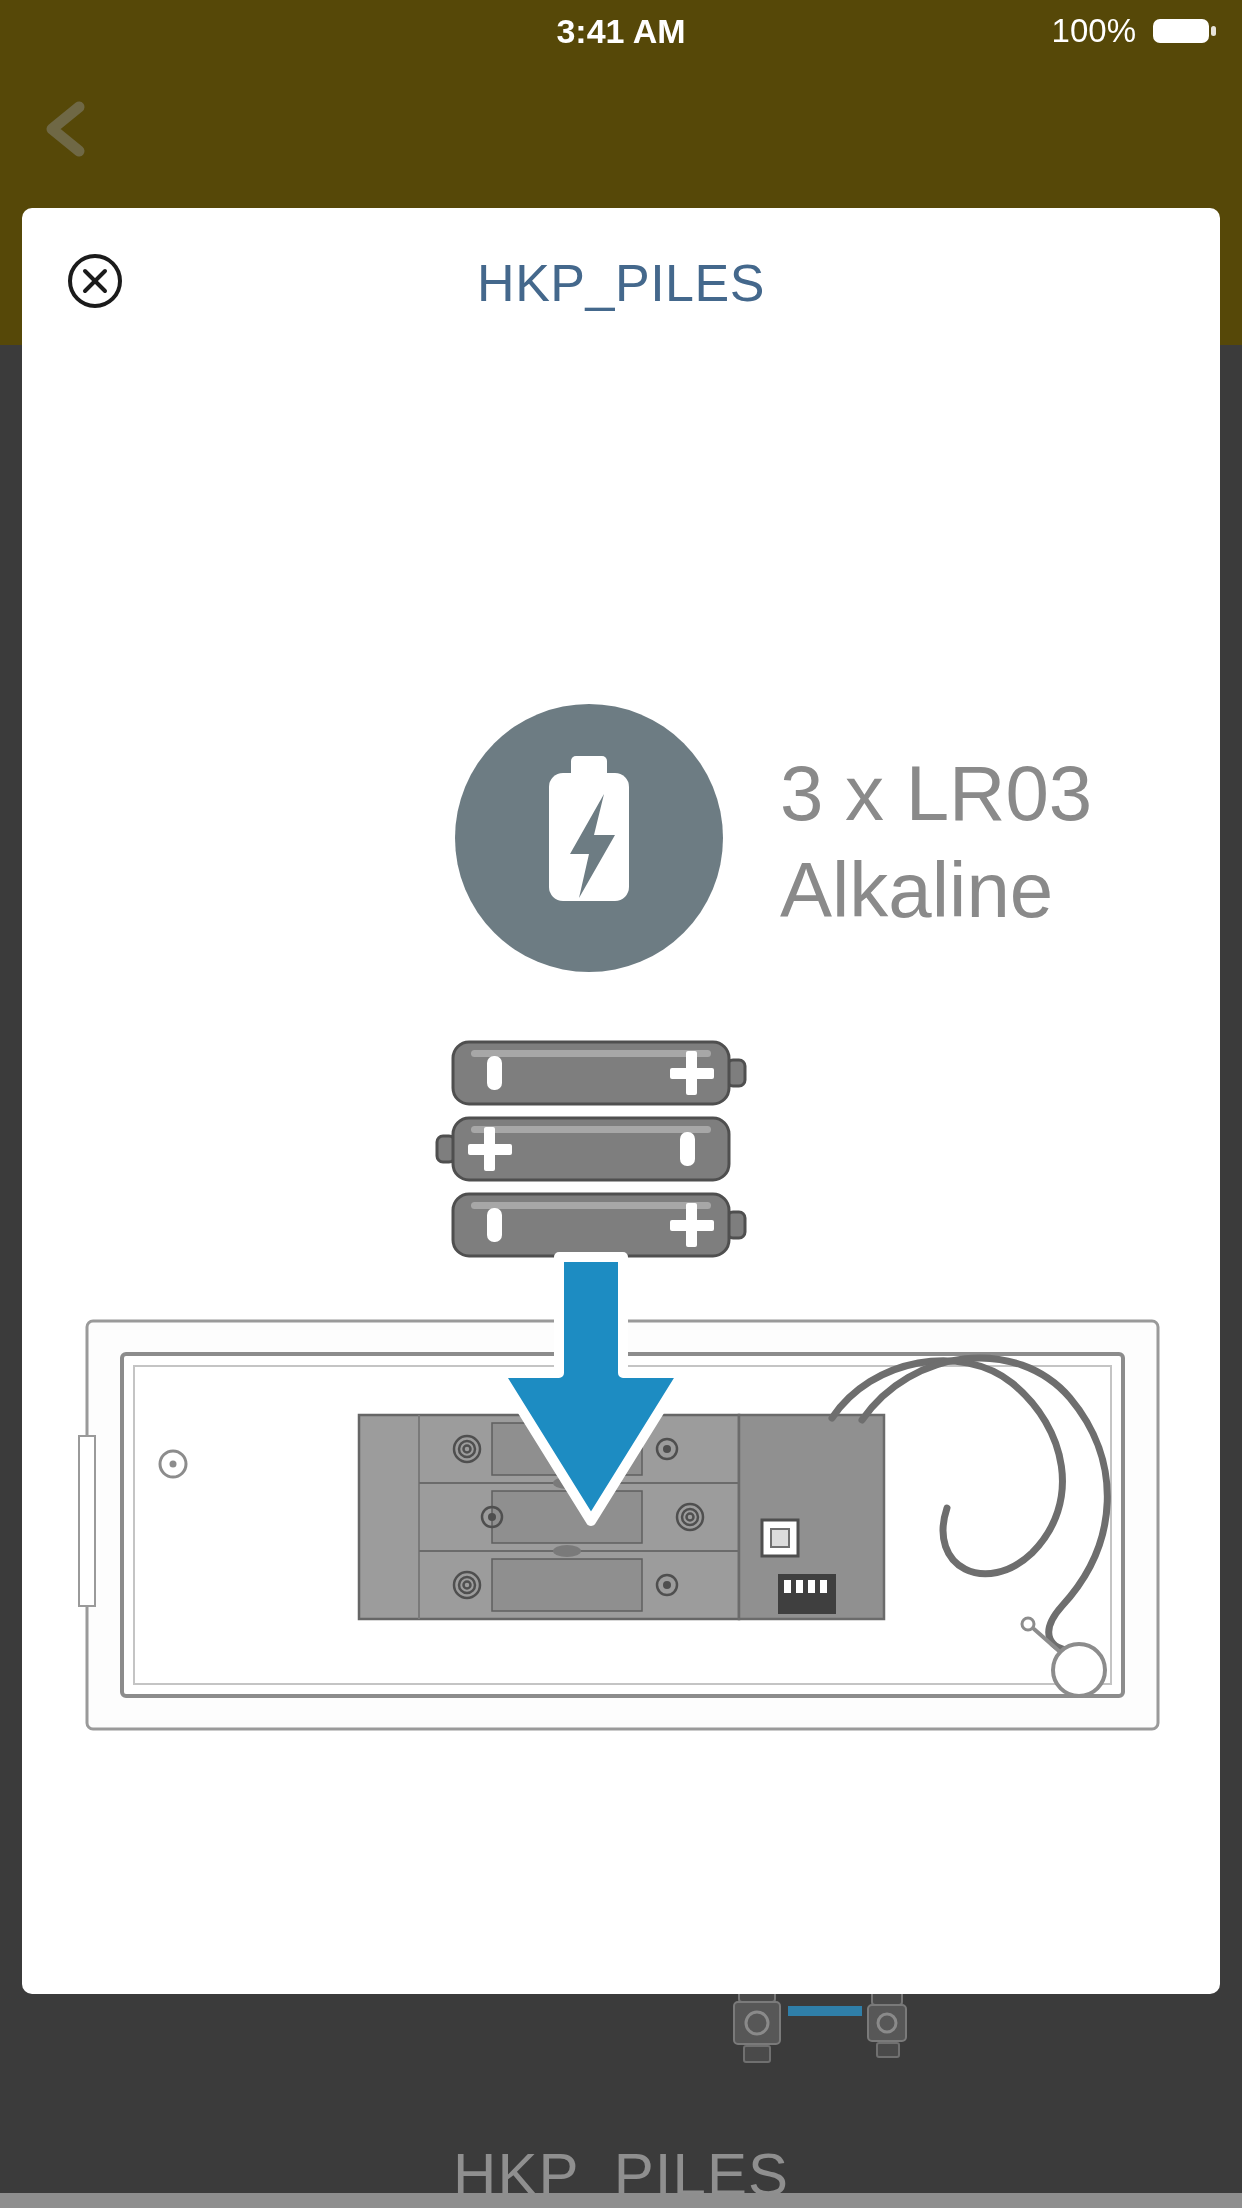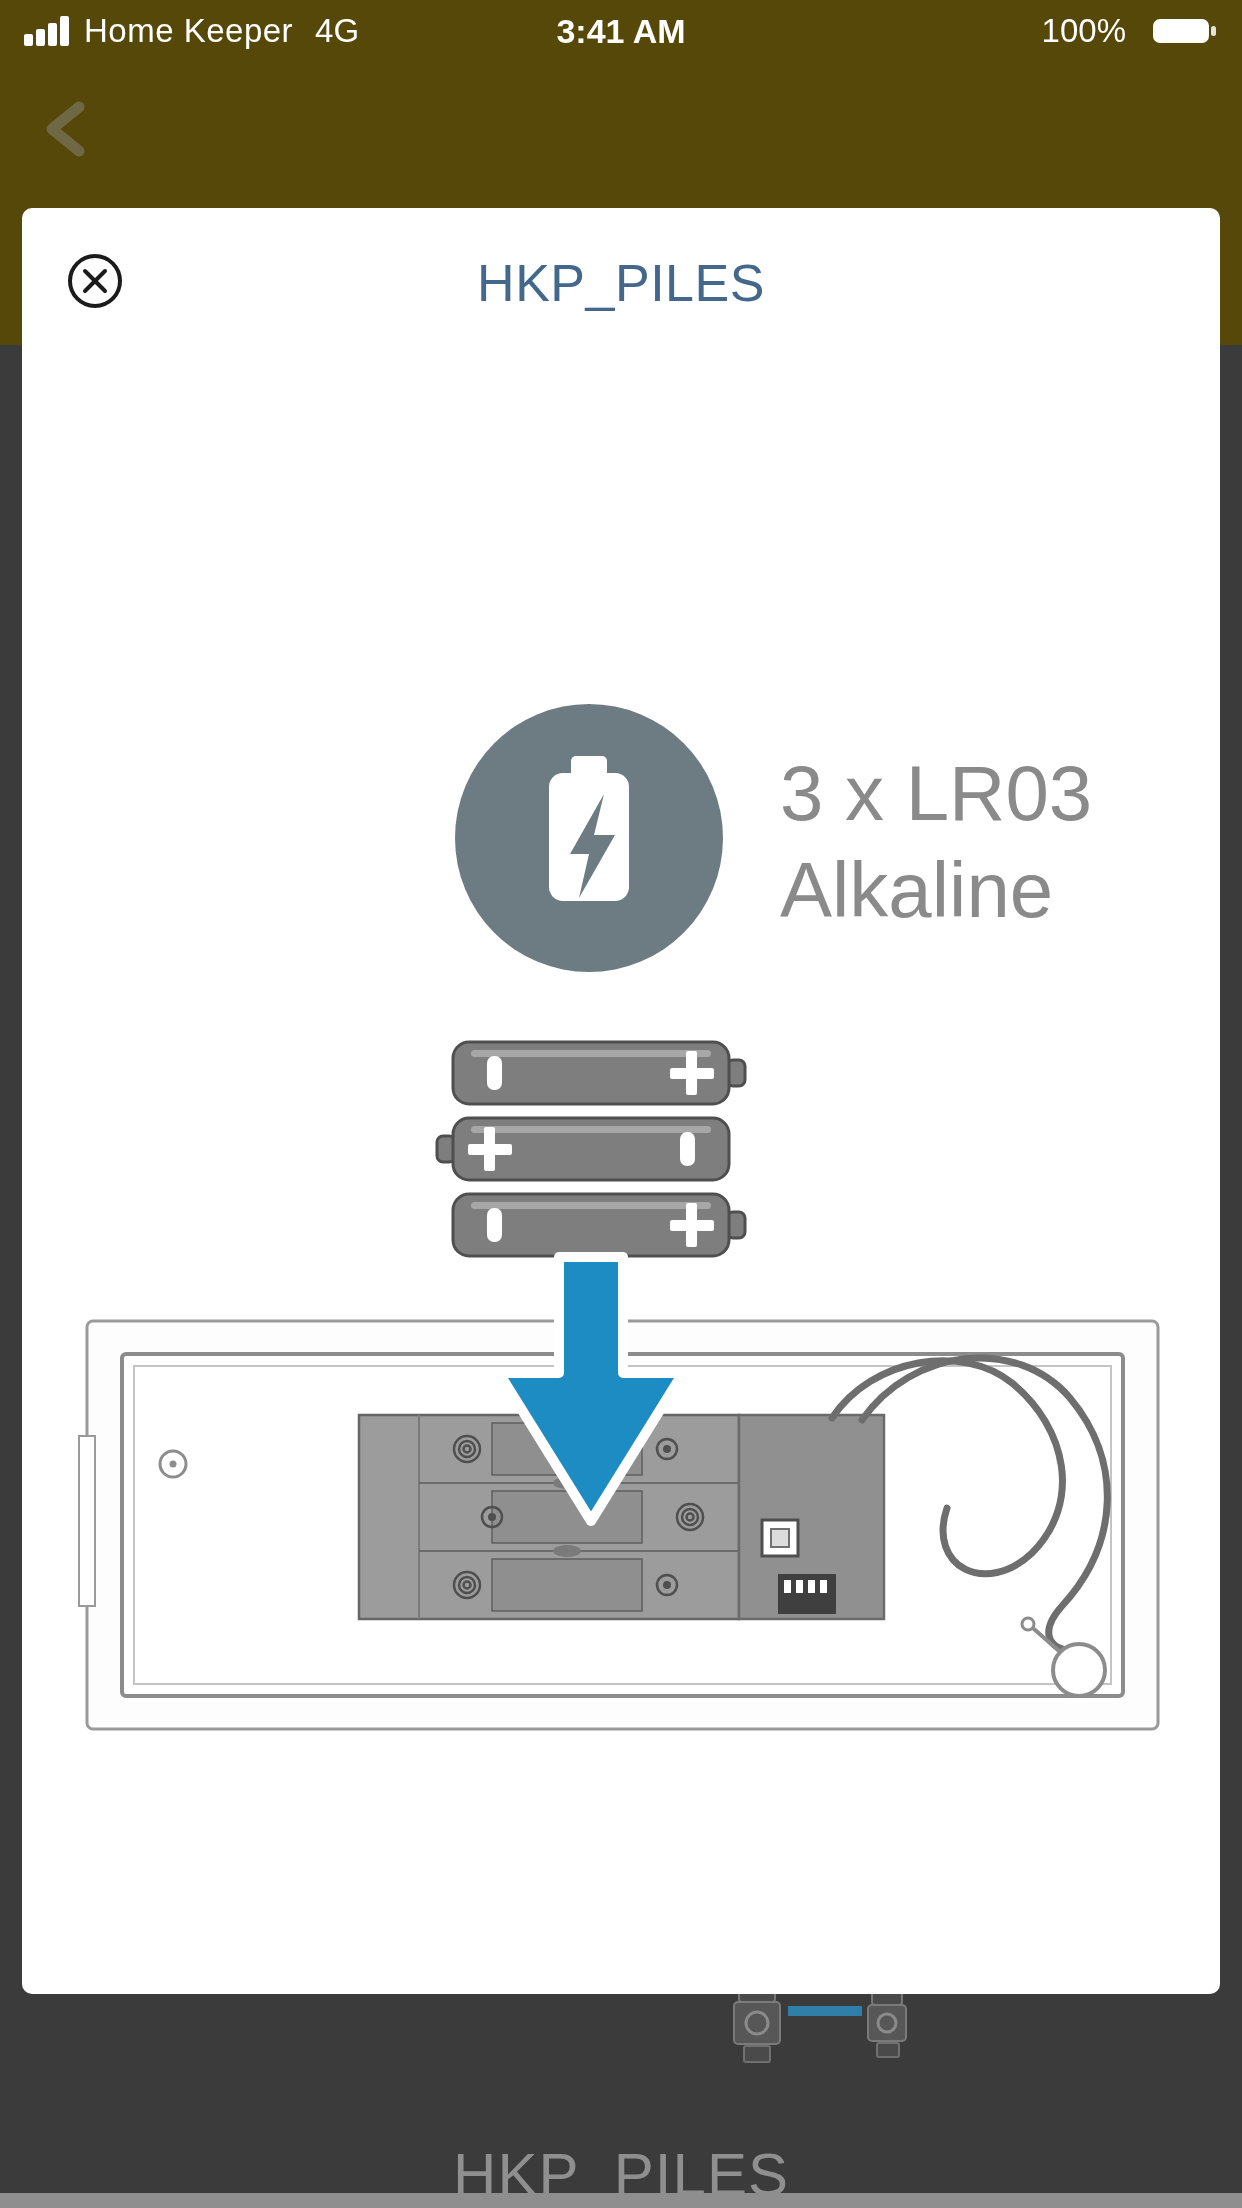--- a/index.html
+++ b/index.html
@@ -9,21 +9,21 @@
 
   
   .header-bg { position:absolute; top:0; left:0; width:100%; height:345px; background:#564808; }
 
   
   .status-bar { position:absolute; top:0; left:0; right:0; height:62px; display:flex; align-items:center; padding:0 24px; color:#fff; z-index:30; }
   .sb-left { display:flex; align-items:center; gap:12px; }
   .sb-carrier { font-size:33px; font-weight:500; letter-spacing:0.5px; }
   .sb-network { font-size:33px; font-weight:400; margin-left:10px; }
   .sb-time { position:absolute; left:50%; transform:translateX(-50%); font-size:34px; font-weight:700; }
-  .sb-right { margin-left:auto; display:flex; align-items:center; gap:26px; }
+  .sb-right { margin-left:auto; display:flex; align-items:center; gap:16px; }
   .sb-percent { font-size:33px; font-weight:400; }
 
   
   .back-button { position:absolute; left:30px; top:92px; width:70px; height:76px; background:none; border:none; cursor:pointer; z-index:5; }
 
   
   .dim-page-title { position:absolute; top:2140px; left:0; width:100%; text-align:center; font-size:60px; color:#8F8F8F; letter-spacing:1px; z-index:1; }
   .dim-connector { position:absolute; left:788px; top:2006px; width:74px; height:10px; background:#2F7FA9; z-index:1; }
   .dim-icon-left { position:absolute; left:731px; top:1972px; z-index:1; }
   .dim-icon-right { position:absolute; left:866px; top:1980px; z-index:1; }
@@ -37,30 +37,20 @@
   .spec-text { font-family:"Liberation Sans", sans-serif; fill:#8A8A8A; font-size:78px; }
 </style>
 </head>
 <body>
 
 <div class="screen">
 
   <div class="header-bg"></div>
 
   <div class="status-bar">
-    <div class="sb-left">
-      <svg width="48" height="32" viewBox="0 0 48 32">
-        <rect x="0" y="19" width="9" height="12" rx="2" fill="#fff"></rect>
-        <rect x="12" y="14" width="9" height="17" rx="2" fill="#fff"></rect>
-        <rect x="24" y="8" width="9" height="23" rx="2" fill="#fff"></rect>
-        <rect x="36" y="1" width="9" height="30" rx="2" fill="#fff"></rect>
-      </svg>
-      <span class="sb-carrier">Home Keeper</span>
-      <span class="sb-network">4G</span>
-    </div>
     <span class="sb-time">3:41 AM</span>
     <div class="sb-right">
       <span class="sb-percent">100%</span>
       <svg width="66" height="32" viewBox="0 0 66 32">
         <rect x="1" y="4" width="56" height="24" rx="7" fill="#fff"></rect>
         <rect x="59" y="11" width="5" height="10" rx="2.5" fill="#fff" opacity="0.85"></rect>
       </svg>
     </div>
   </div>
 

